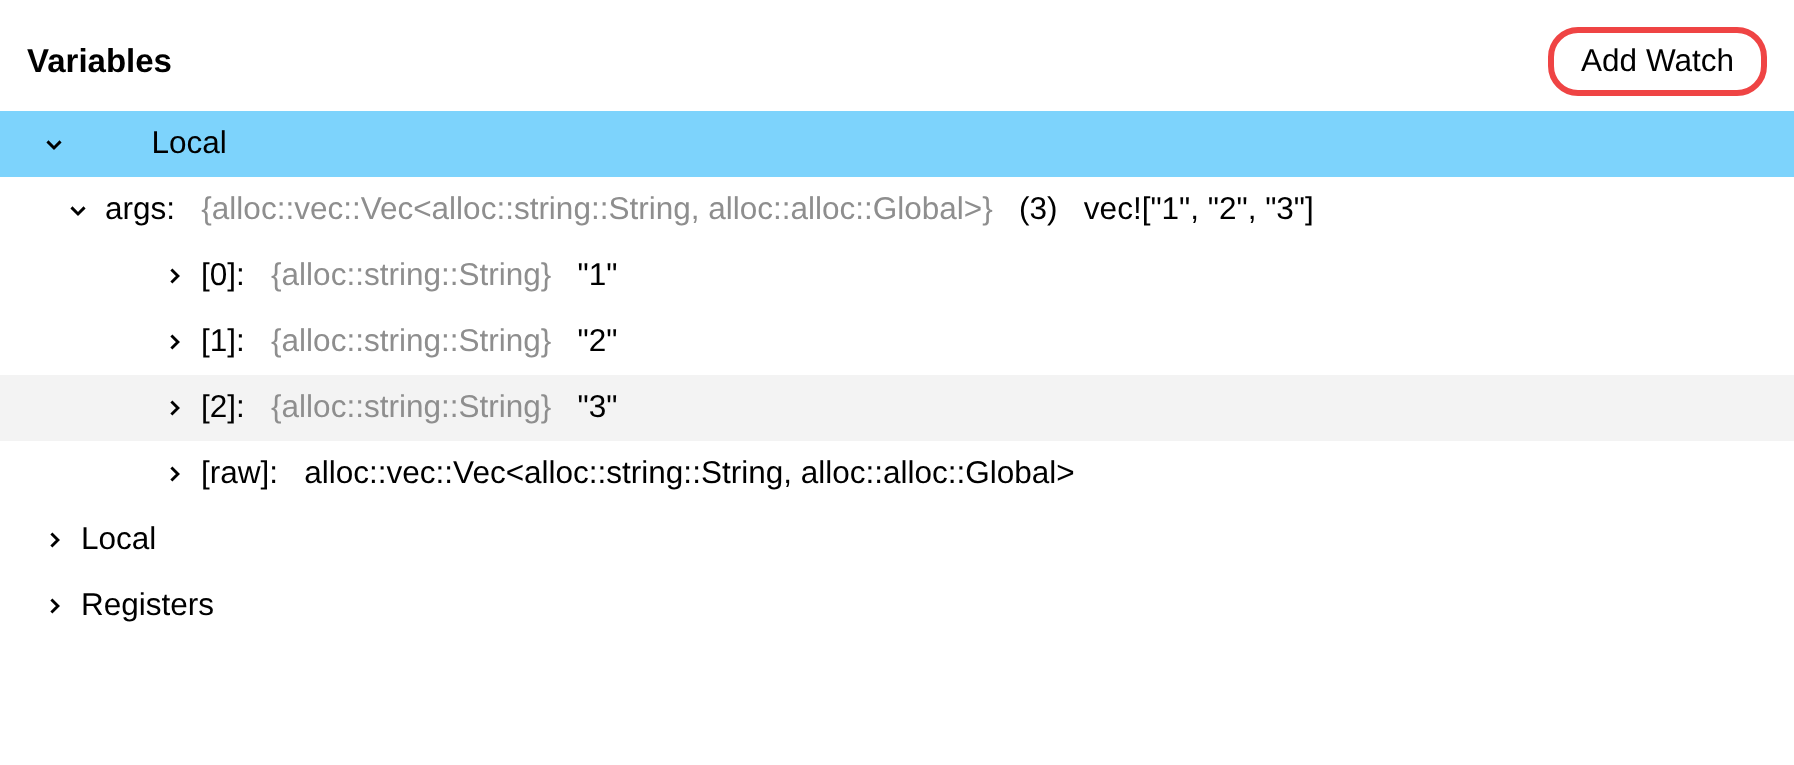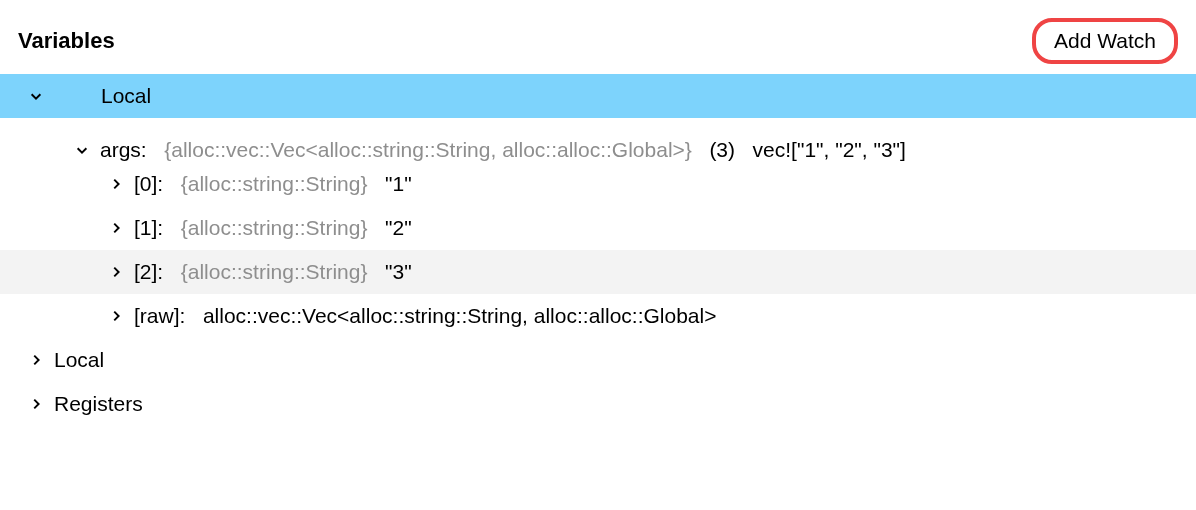--- a/index.html
+++ b/index.html
@@ -47,21 +47,21 @@
       overflow: hidden;
     }
     .tree-row.local-row {
       background: #7dd3fc;
       gap: 47px;
     }
     .tree-row.highlight {
       background: #f3f3f3;
     }
     .indent-1 { padding-left: 24px; }
-    .indent-2 { padding-left: 70px; align-items: flex-end; }
+    .indent-2 { padding-left: 40px; }
     .indent-3 { padding-left: 104px; }
     .chevron {
       width: 24px;
       height: 24px;
       display: inline-flex;
       align-items: center;
       justify-content: center;
       margin-right: 6px;
       flex-shrink: 0;
     }

